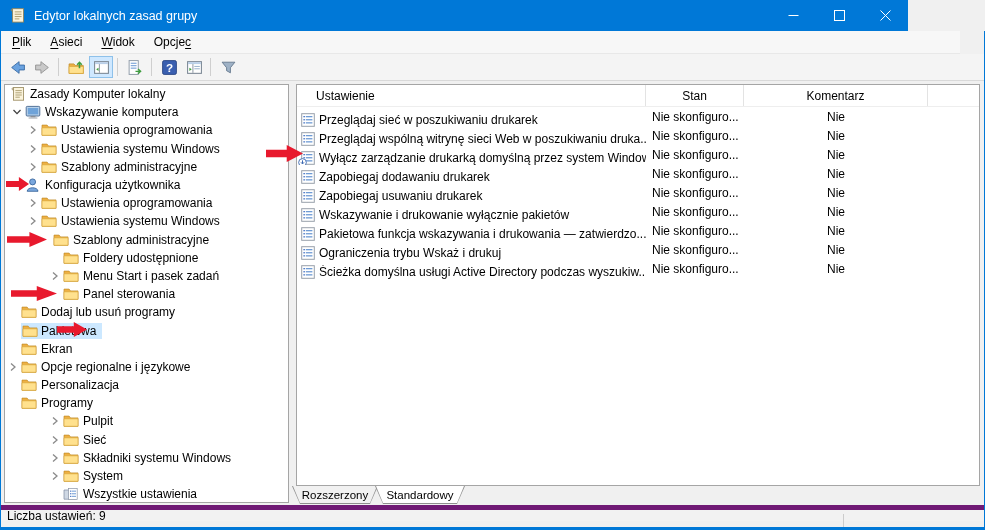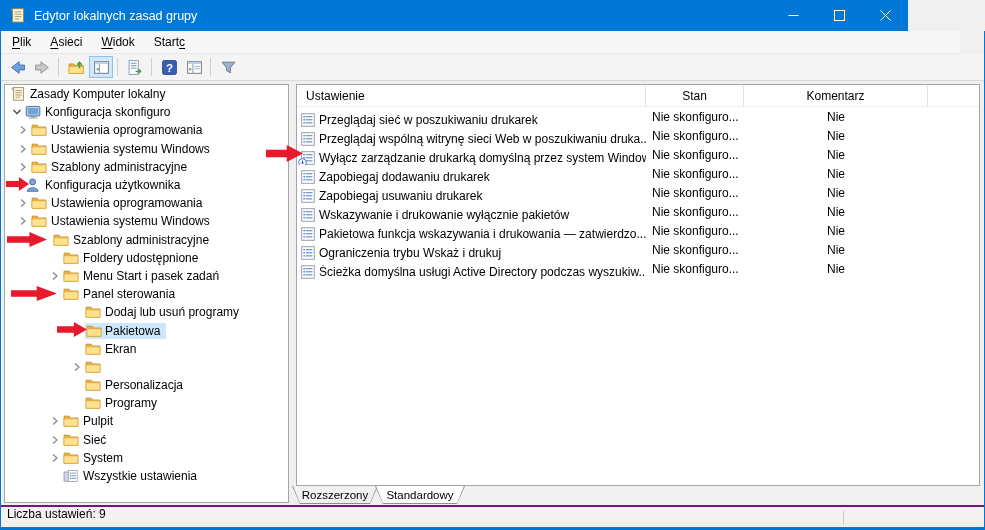--- a/index.html
+++ b/index.html
@@ -21,52 +21,52 @@
   .ak{text-decoration:underline;text-underline-offset:2px;}
   
   .toolbar{position:absolute;left:1px;top:54px;width:983px;height:26px;background:#f4f4f4;border-bottom:1px solid #d9d9d9;display:flex;align-items:center;}
   .tb-btn{width:24px;height:22px;margin-left:1px;display:flex;align-items:center;justify-content:center;border:1px solid transparent;background:transparent;padding:0;}
   .tb-btn:first-child{margin-left:4px;}
   .tb-btn.active{background:#cfe8ff;border:1px solid #8ec1ea;}
   .tb-sep{width:1px;height:18px;background:#cfcfcf;margin:0 4px;flex:none;}
   
   .tree-panel{position:absolute;left:4px;top:84px;width:285px;height:419px;background:#fff;border:1px solid #a5a5a5;box-sizing:border-box;overflow:hidden;}
   .trow{height:18.2px;display:flex;align-items:center;white-space:nowrap;}
-  .lv0{padding-left:5px;} .lv1{padding-left:4px;} .lv2{padding-left:10px;}
-  .lv3{padding-left:42px;} .lv4{padding-left:64px;} .lvS{padding-left:48px;}
+  .lv0{padding-left:5px;} .lv1{padding-left:4px;} .lv2{padding-left:20px;}
+  .lv3{padding-left:42px;} .lv4{} .lvS{padding-left:48px;}
   .chev{width:16px;height:14px;flex:none;display:flex;align-items:center;justify-content:center;}
   .ticon{width:16px;height:16px;flex:none;margin-right:4px;}
   .ticon svg{display:block;}
   .tlabel{padding:1px 3px 1px 0;}
   .hl{display:flex;align-items:center;background:#cce8ff;padding:0 3px 0 1px;}
   .hl .ticon{margin-right:3px;}
 
   .list-panel{position:absolute;left:296px;top:84px;width:684px;height:402px;background:#fff;border:1px solid #a5a5a5;box-sizing:border-box;overflow:hidden;}
   .list-header{height:21px;display:flex;border-bottom:1px solid #eee;background:#fff;}
   .hcell{box-sizing:border-box;border-right:1px solid #e3e3e3;display:flex;align-items:center;}
-  .hc-name{width:349px;padding-left:9px;}
+  .hc-name{width:349px;padding-left:19px;}
   .hc-stan{width:98px;justify-content:center;}
   .hc-kom{width:184px;justify-content:center;}
   .hc-fill{flex:1;border-right:none;}
   .list-row{height:19px;display:flex;align-items:center;}
   .c-name{width:349px;box-sizing:border-box;padding-left:4px;display:flex;align-items:center;overflow:hidden;white-space:nowrap;flex:none;margin-top:6px;}
   .licon{width:14px;height:14px;flex:none;margin-right:4px;position:relative;}
   .licon svg{display:block;}
   .licon .badge{position:absolute;left:-3px;bottom:-2px;width:9px;height:9px;}
   .c-stan{width:98px;box-sizing:border-box;padding-left:6px;white-space:nowrap;overflow:hidden;flex:none;}
   .c-kom{width:184px;text-align:center;white-space:nowrap;flex:none;}
   
   .tab-strip{position:absolute;left:290px;top:486px;width:684px;height:19px;}
   .tab{position:absolute;top:0;height:18px;}
   .tab-outer{position:absolute;inset:0;background:#8f8f8f;clip-path:polygon(0 0,100% 0,calc(100% - 8px) 100%,8px 100%);}
   .tab-inner{position:absolute;left:1px;right:1px;top:0;bottom:1px;clip-path:polygon(0 0,100% 0,calc(100% - 7px) 100%,7px 100%);display:flex;align-items:center;justify-content:center;font-size:11.5px;}
   .tab.inactive .tab-inner{background:#f1f1f1;}
   .tab.active .tab-inner{background:#fff;}
   
-  .statusbar{position:absolute;left:0;top:505px;width:985px;height:16px;background:#f2f2f2;border-top:2px solid #701a75;box-sizing:border-box;display:flex;align-items:center;}
+  .statusbar{position:absolute;left:0;top:505px;width:985px;height:16px;background:#f2f2f2;border-top:5px solid #701a75;box-sizing:border-box;display:flex;align-items:center;}
   .status-text{margin-left:7px;}
   .status-sep{position:absolute;left:843px;top:4px;width:1px;height:14px;background:#cccccc;}
   
   .frame-left,.frame-right{position:absolute;top:31px;width:1px;height:496px;background:#0078d7;}
   .frame-left{left:0;} .frame-right{right:0;}
   .frame-bottom{position:absolute;left:0;top:527px;width:985px;height:3px;background:#0078d7;}
   
   .red-arrow{position:absolute;background:#e8192d;z-index:10;
     clip-path:polygon(0 28%,56% 28%,56% 0,100% 50%,56% 100%,56% 72%,0 72%);
     filter:drop-shadow(0 0 1px #8d0d14);}
@@ -196,21 +196,21 @@
             <path d="M0.5 0.5 L10.5 10.5 M10.5 0.5 L0.5 10.5" stroke="#fff" stroke-width="1"></path>
           </svg>
       </button>
     </div>
   </div>
 
   <div class="menubar">
     <span class="menu-item"><span class="ak">P</span><span>lik</span></span>
     <span class="menu-item"><span class="ak">A</span><span>sieci</span></span>
     <span class="menu-item"><span class="ak">W</span><span>idok</span></span>
-    <span class="menu-item"><span>Start</span><span class="ak">c</span></span>
+    <span class="menu-item"><span>Opcje</span><span class="ak">c</span></span>
   </div>
 
   <div class="toolbar">
     <button class="tb-btn">
         <svg width="17" height="17" viewBox="0 0 16 16">
           <use href="#i-back"></use>
         </svg>
       </button>
     <button class="tb-btn">
         <svg width="17" height="17" viewBox="0 0 16 16">
@@ -266,21 +266,21 @@
       <span class="chev">
           <svg width="14" height="14" viewBox="0 0 14 14">
             <use href="#i-chevd"></use>
           </svg>
         </span>
       <span class="ticon">
           <svg width="16" height="16" viewBox="0 0 16 16">
             <use href="#i-computer"></use>
           </svg>
         </span>
-      <span class="tlabel">Konfiguracja skonfiguro</span>
+      <span class="tlabel">Wskazywanie komputera</span>
     </div>
     <div class="trow lv2">
       <span class="chev">
           <svg width="14" height="14" viewBox="0 0 14 14">
             <use href="#i-chevr"></use>
           </svg>
         </span>
       <span class="ticon">
           <svg width="16" height="16" viewBox="0 0 16 16">
             <use href="#i-folder"></use>
@@ -421,20 +421,21 @@
       <span class="chev">
           <svg width="14" height="14" viewBox="0 0 14 14">
             <use href="#i-chevr"></use>
           </svg>
         </span>
       <span class="ticon">
           <svg width="16" height="16" viewBox="0 0 16 16">
             <use href="#i-folder"></use>
           </svg>
         </span>
+      <span class="tlabel">Opcje regionalne i językowe</span>
     </div>
     <div class="trow lv4">
       <span class="chev"></span>
       <span class="ticon">
           <svg width="16" height="16" viewBox="0 0 16 16">
             <use href="#i-folder"></use>
           </svg>
         </span>
       <span class="tlabel">Personalizacja</span>
     </div>
@@ -465,20 +466,33 @@
           <svg width="14" height="14" viewBox="0 0 14 14">
             <use href="#i-chevr"></use>
           </svg>
         </span>
       <span class="ticon">
           <svg width="16" height="16" viewBox="0 0 16 16">
             <use href="#i-folder"></use>
           </svg>
         </span>
       <span class="tlabel">Sieć</span>
+    </div>
+    <div class="trow lv3">
+      <span class="chev">
+          <svg width="14" height="14" viewBox="0 0 14 14">
+            <use href="#i-chevr"></use>
+          </svg>
+        </span>
+      <span class="ticon">
+          <svg width="16" height="16" viewBox="0 0 16 16">
+            <use href="#i-folder"></use>
+          </svg>
+        </span>
+      <span class="tlabel">Składniki systemu Windows</span>
     </div>
     <div class="trow lv3">
       <span class="chev">
           <svg width="14" height="14" viewBox="0 0 14 14">
             <use href="#i-chevr"></use>
           </svg>
         </span>
       <span class="ticon">
           <svg width="16" height="16" viewBox="0 0 16 16">
             <use href="#i-folder"></use>

